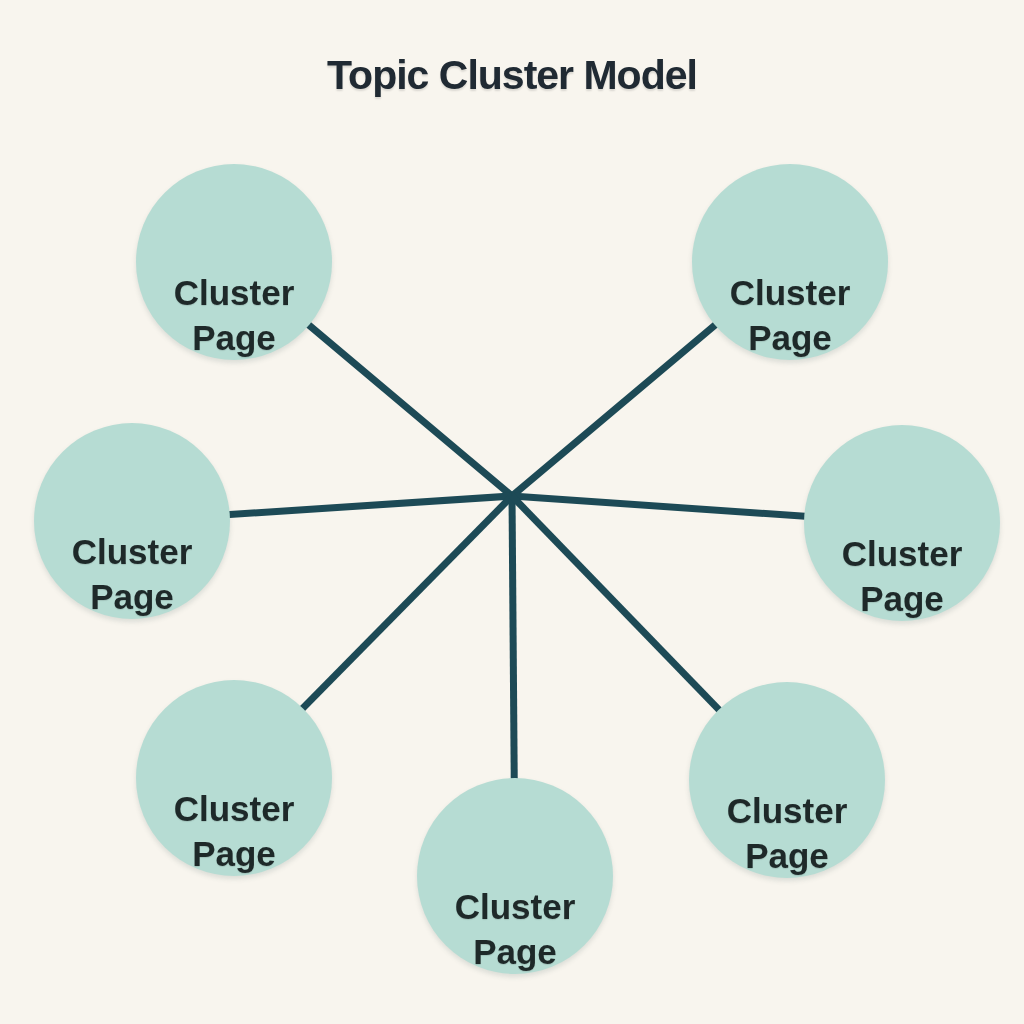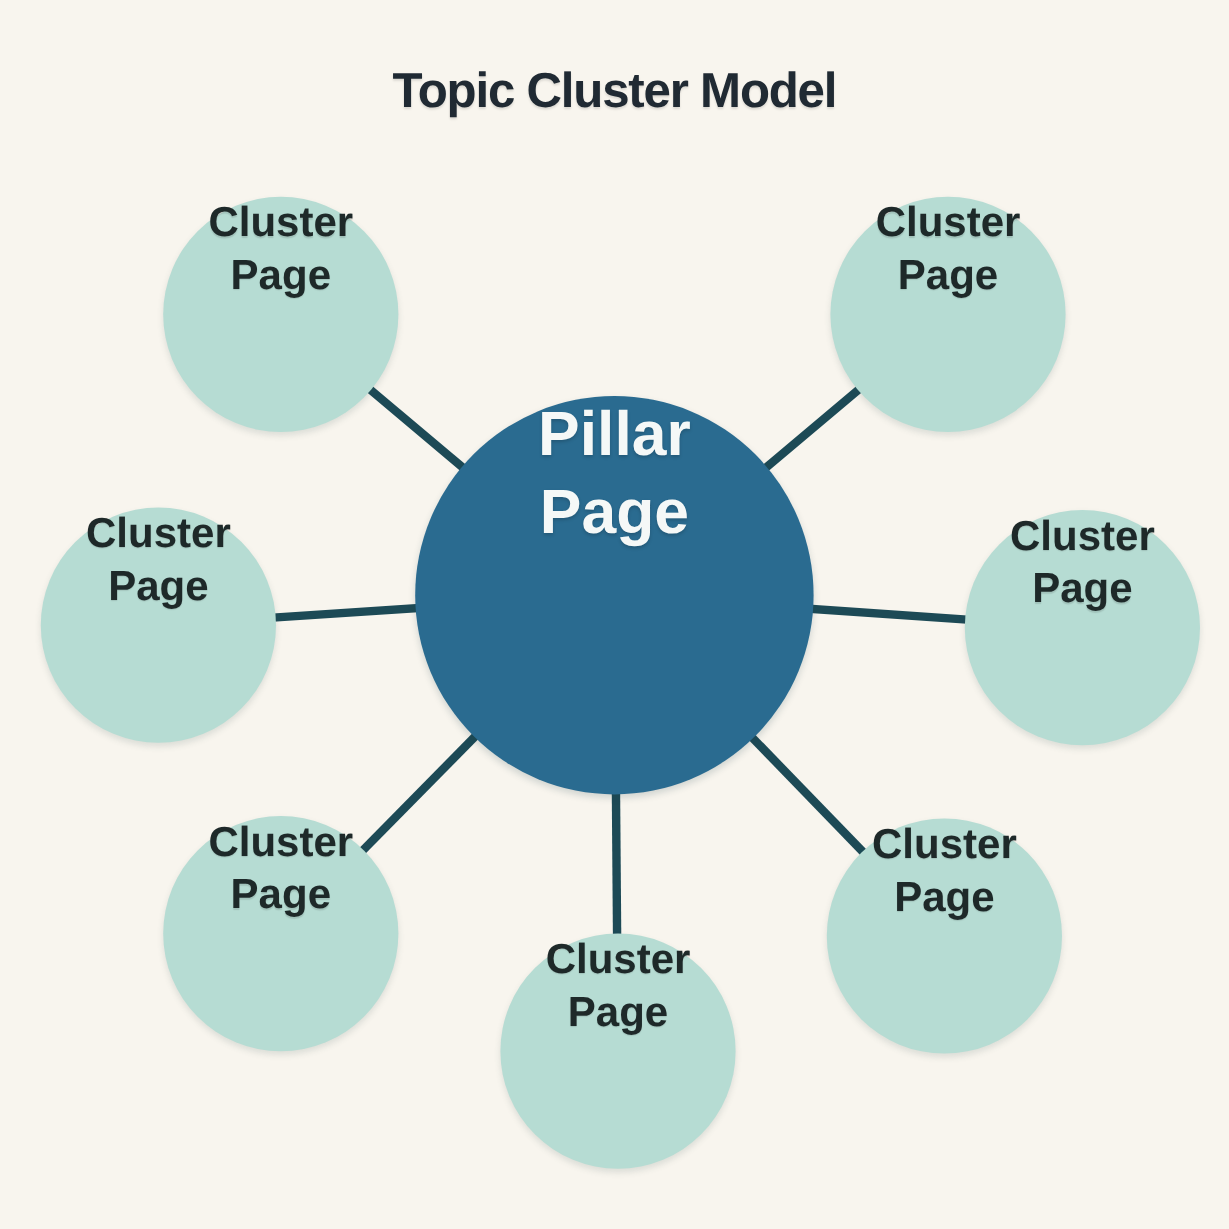--- a/index.html
+++ b/index.html
@@ -35,21 +35,21 @@
     height: 1024px;
   }
   .lines-svg line {
     stroke: #1d4a56;
     stroke-width: 7;
   }
   .node {
     position: absolute;
     border-radius: 50%;
     display: flex;
-    align-items: flex-start;
+    align-items: flex-end;
     justify-content: center;
     text-align: center;
   }
   .pillar-node {
     width: 332px;
     height: 332px;
     left: 346px;
     top: 330px;
     background: #2a6b90;
     box-shadow: 0 3px 6px rgba(30,60,70,0.18);
@@ -123,17 +123,14 @@
   </div>
 
   <div class="node cluster-node pos-bottom-center">
     <div class="cluster-label">Cluster Page</div>
   </div>
 
   <div class="node cluster-node pos-bottom-right">
     <div class="cluster-label">Cluster Page</div>
   </div>
 
-  <div class="node pillar-node">
-    <div class="pillar-label">Pillar Page</div>
-  </div>
 
 </div>
 
 </body></html>

